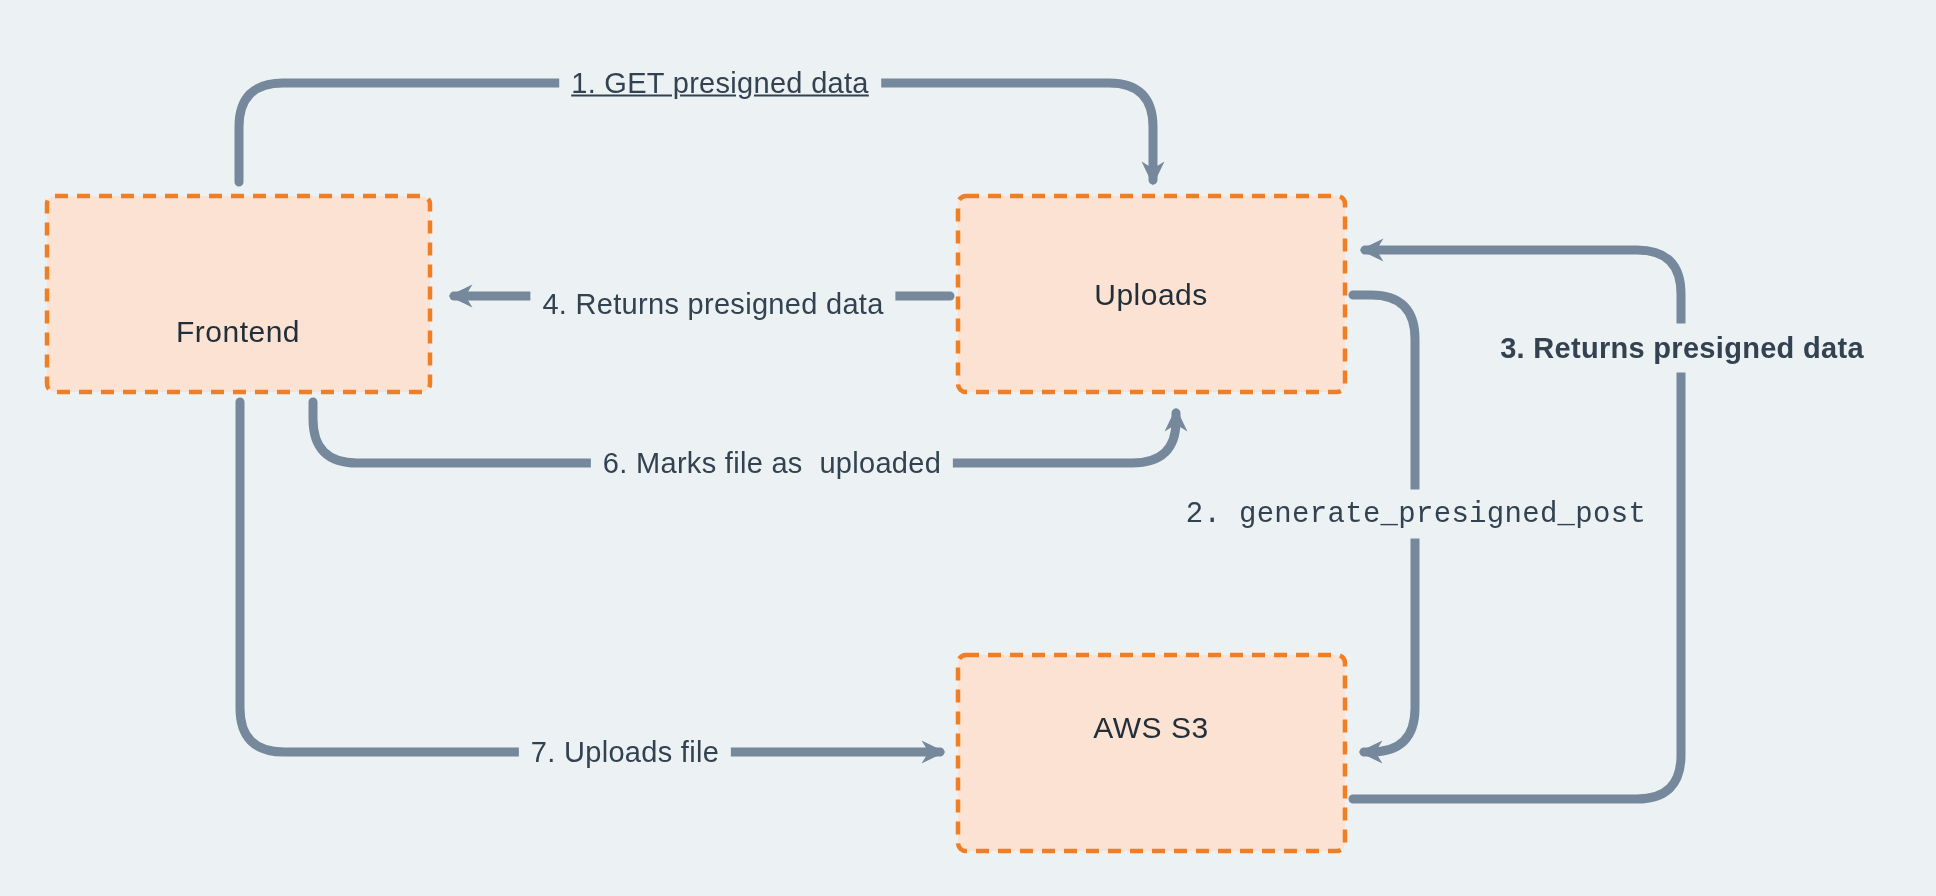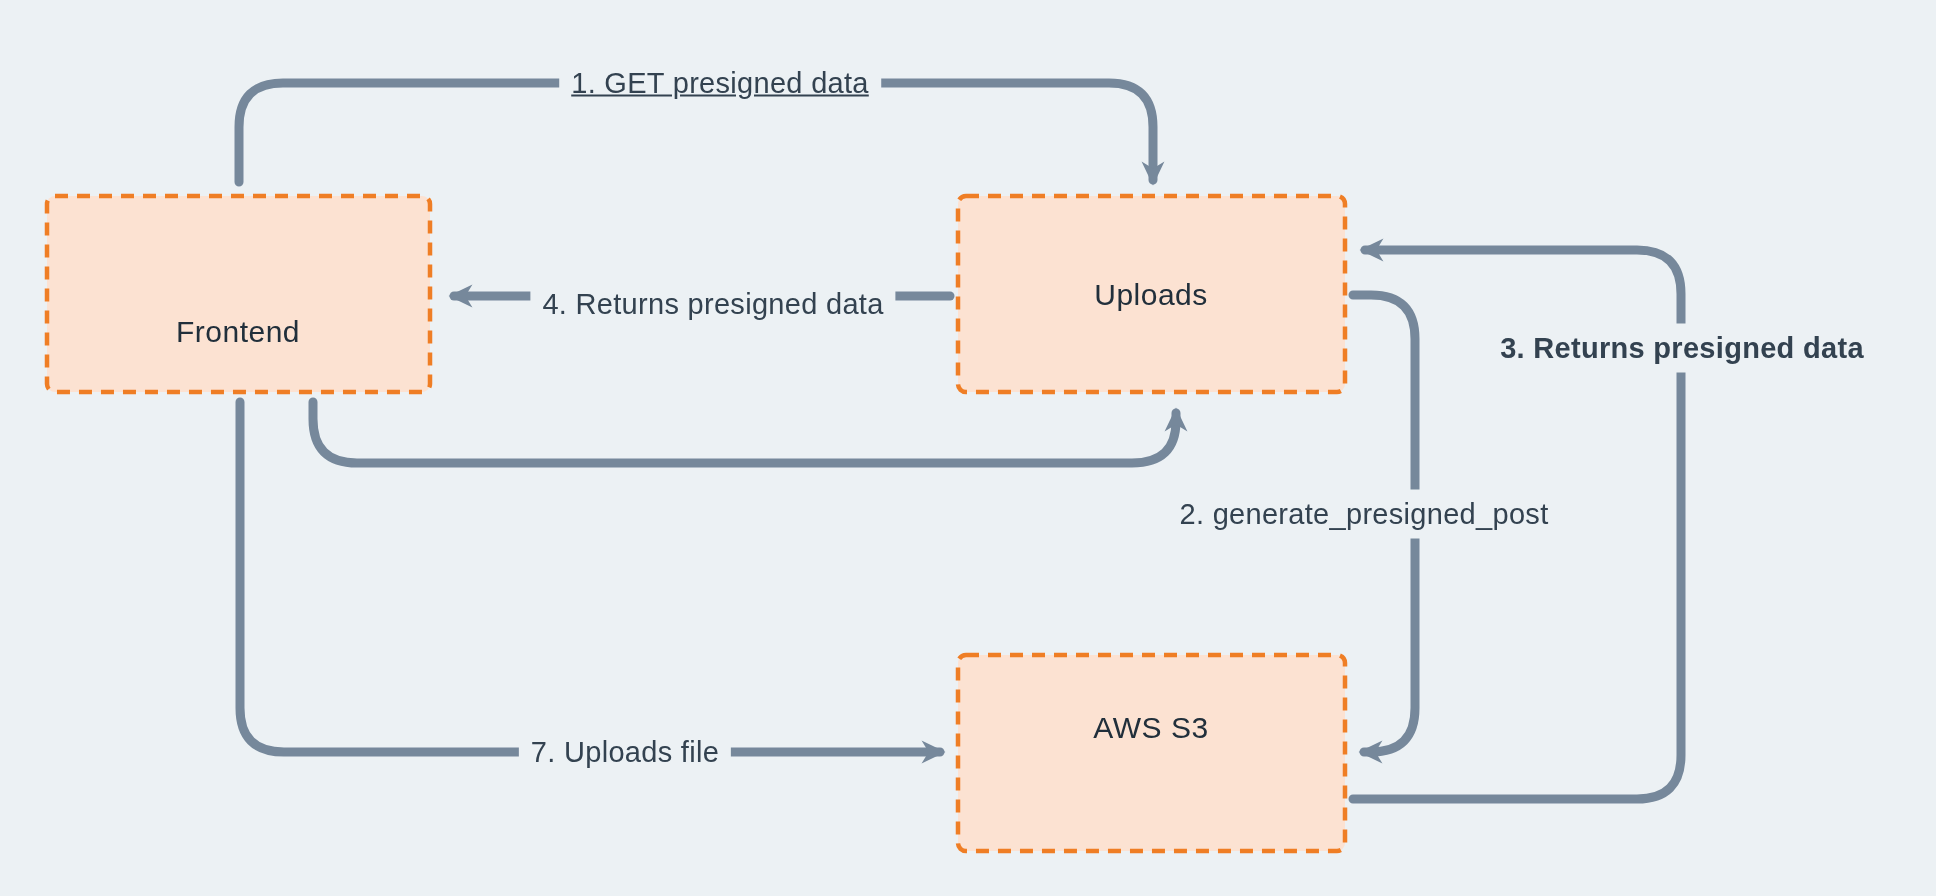--- a/index.html
+++ b/index.html
@@ -71,18 +71,19 @@
       <rect x="958" y="196" width="387" height="196" rx="8"></rect>
       <rect x="958" y="655" width="387" height="196" rx="8"></rect>
     </g>
   </svg>
 
   <div class="node-label" style="left:238px; top:295px;margin-top:37px;">Frontend</div>
   <div class="node-label" style="left:1151px; top:295px;">Uploads</div>
   <div class="node-label" style="left:1151px; top:728px;">AWS S3</div>
 
   <div class="edge-label" style="left:720px; top:83px;text-decoration:underline;">1. GET presigned data</div>
-  <div class="edge-label" style="left:1364px; top:514px;">2. generate_presigned_post</div>
+  <div class="edge-label" style="left:1416px; top:514px;font-family:Liberation Mono, monospace;">2. generate_presigned_post</div>
   <div class="edge-label" style="left:1682px; top:348px;font-weight:bold;">3. Returns presigned data</div>
   <div class="edge-label" style="left:713px; top:304px;">4. Returns presigned data</div>
   <div class="edge-label" style="left:625px; top:752px;">7. Uploads file</div>
+  <div class="edge-label" style="left:772px; top:463px;">6. Marks file as  uploaded</div>
 
 </div>
 
 </body></html>

